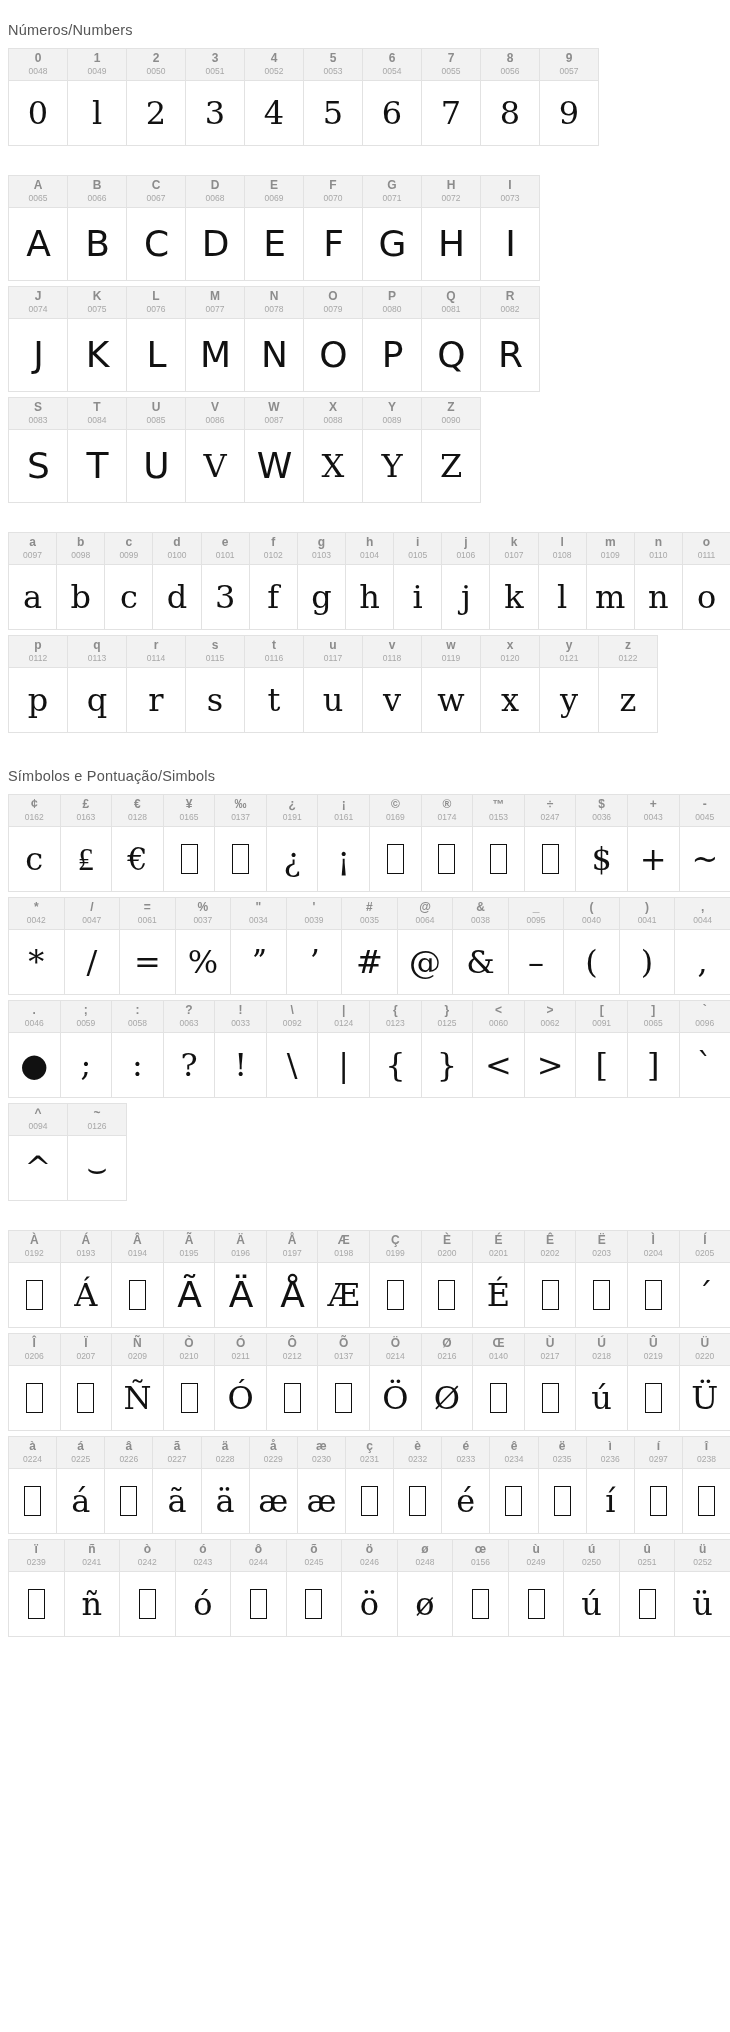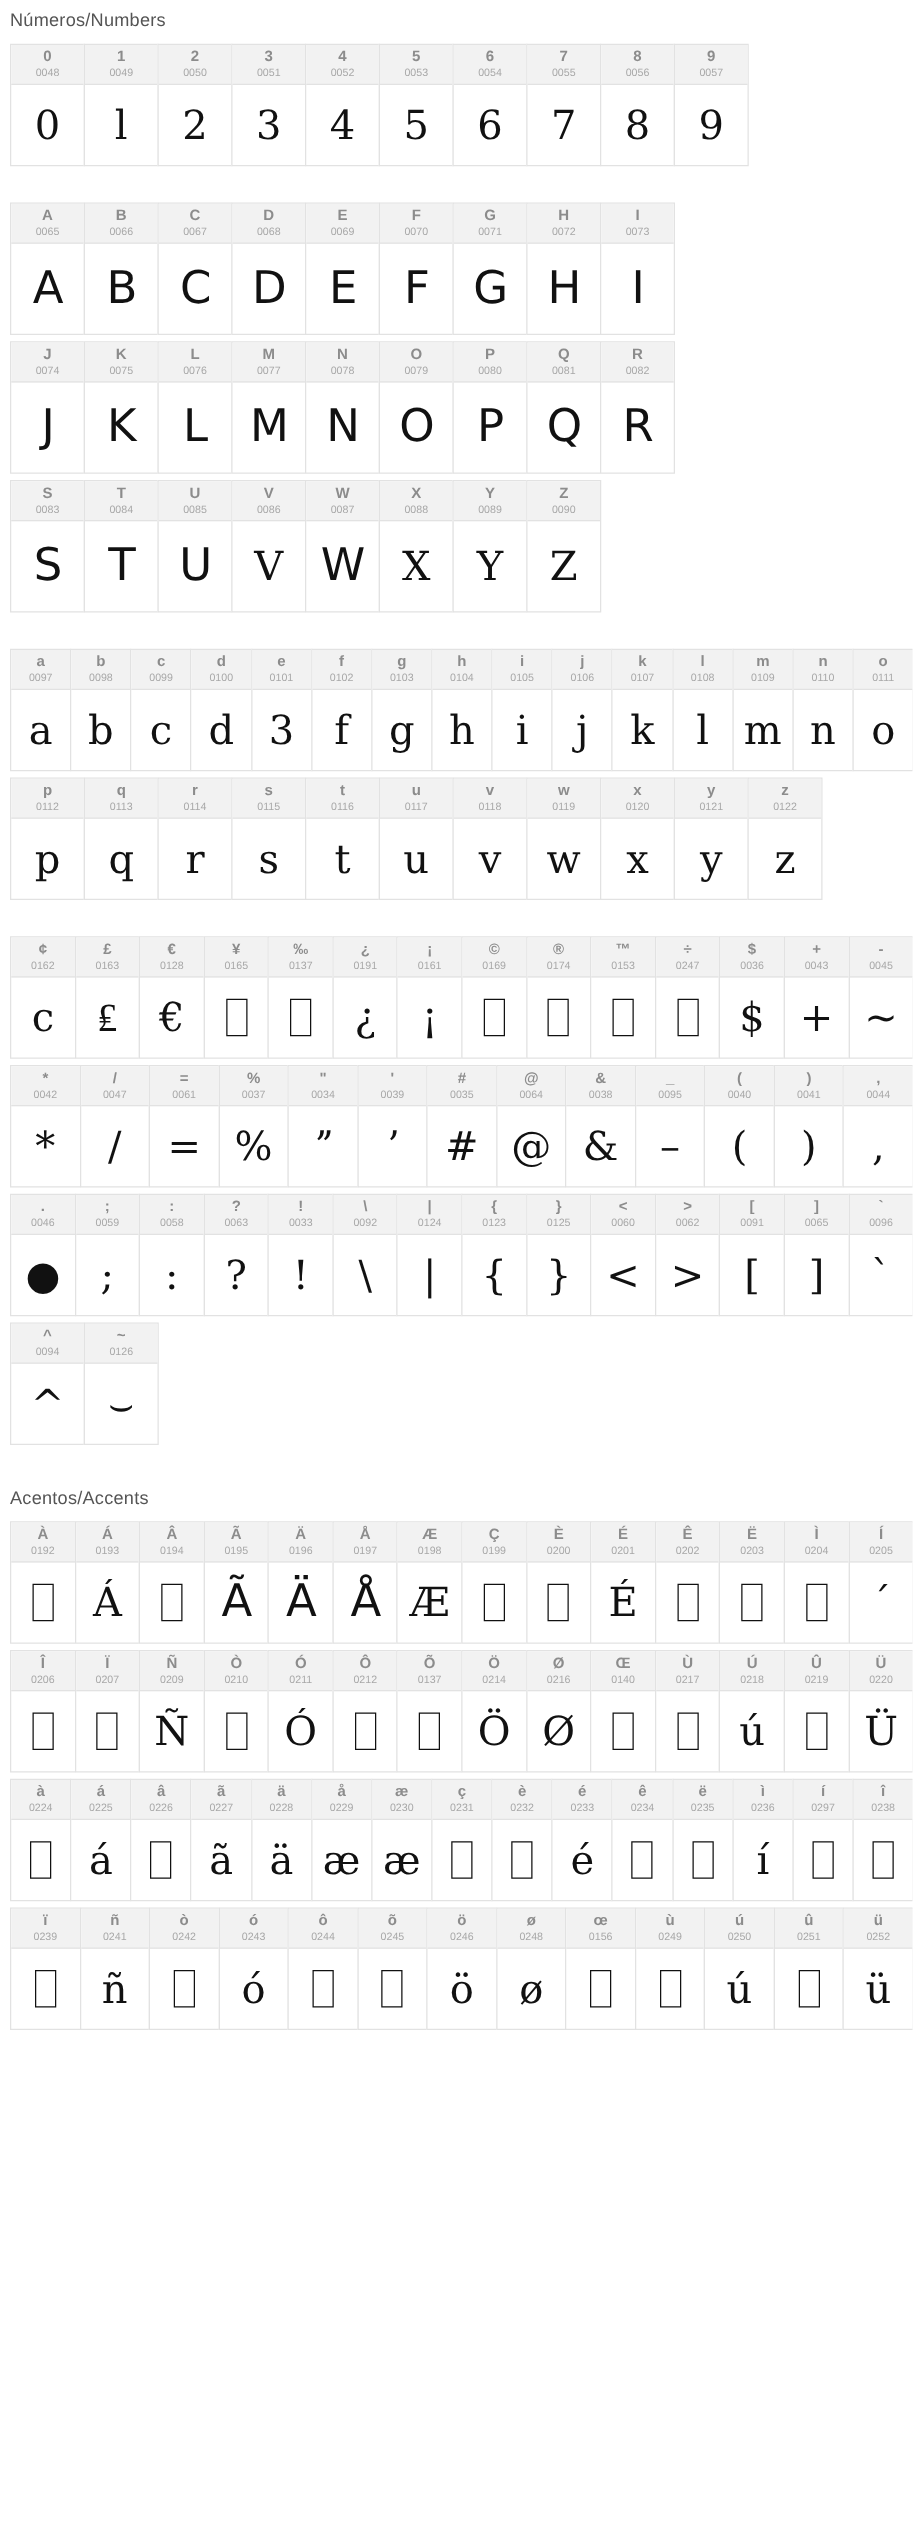--- a/index.html
+++ b/index.html
@@ -9,21 +9,21 @@
   }
   body {
     width: 730px;
     font-family: "Liberation Sans", sans-serif;
     color: #333333;
     -webkit-font-smoothing: antialiased;
   }
   .page {
     width: 730px;
     box-sizing: border-box;
-    padding: 3px 0 24px 0;
+    padding: 16px 0 24px 0;
   }
   .section {
     margin: 0 0 10px 0;
   }
   .section-title {
     font-size: 14.5px;
     color: #555555;
     font-weight: normal;
     margin: 0;
     padding: 6px 0 10px 8px;
@@ -691,20 +691,21 @@
               </div>
               <div class="cell-glyph">
                 <span class="glyph-hand">z</span>
               </div>
             </div>
           </div>
         </div>
         <div class="sec-gap"></div>
       </div>
       <div class="section">
+        <div class="section-title">Símbolos e Pontuação/Simbols</div>
         <div class="grid" style="display: block;">
           <div class="row">
             <div class="cell">
               <div class="cell-head">
                 <span class="cell-char">¢</span>
                 <span class="cell-code">0162</span>
               </div>
               <div class="cell-glyph">
                 <span class="glyph-hand">c</span>
               </div>
@@ -1091,21 +1092,20 @@
               </div>
               <div class="cell-glyph">
                 <span class="glyph-hand">⌣</span>
               </div>
             </div>
           </div>
         </div>
         <div class="sec-gap"></div>
       </div>
       <div class="section">
-        <div class="section-title">Acentos/Accents</div>
         <div class="grid" style="display: block;">
           <div class="row">
             <div class="cell">
               <div class="cell-head">
                 <span class="cell-char">À</span>
                 <span class="cell-code">0192</span>
               </div>
               <div class="cell-glyph">
                 <span class="glyph-missing"></span>
               </div>

